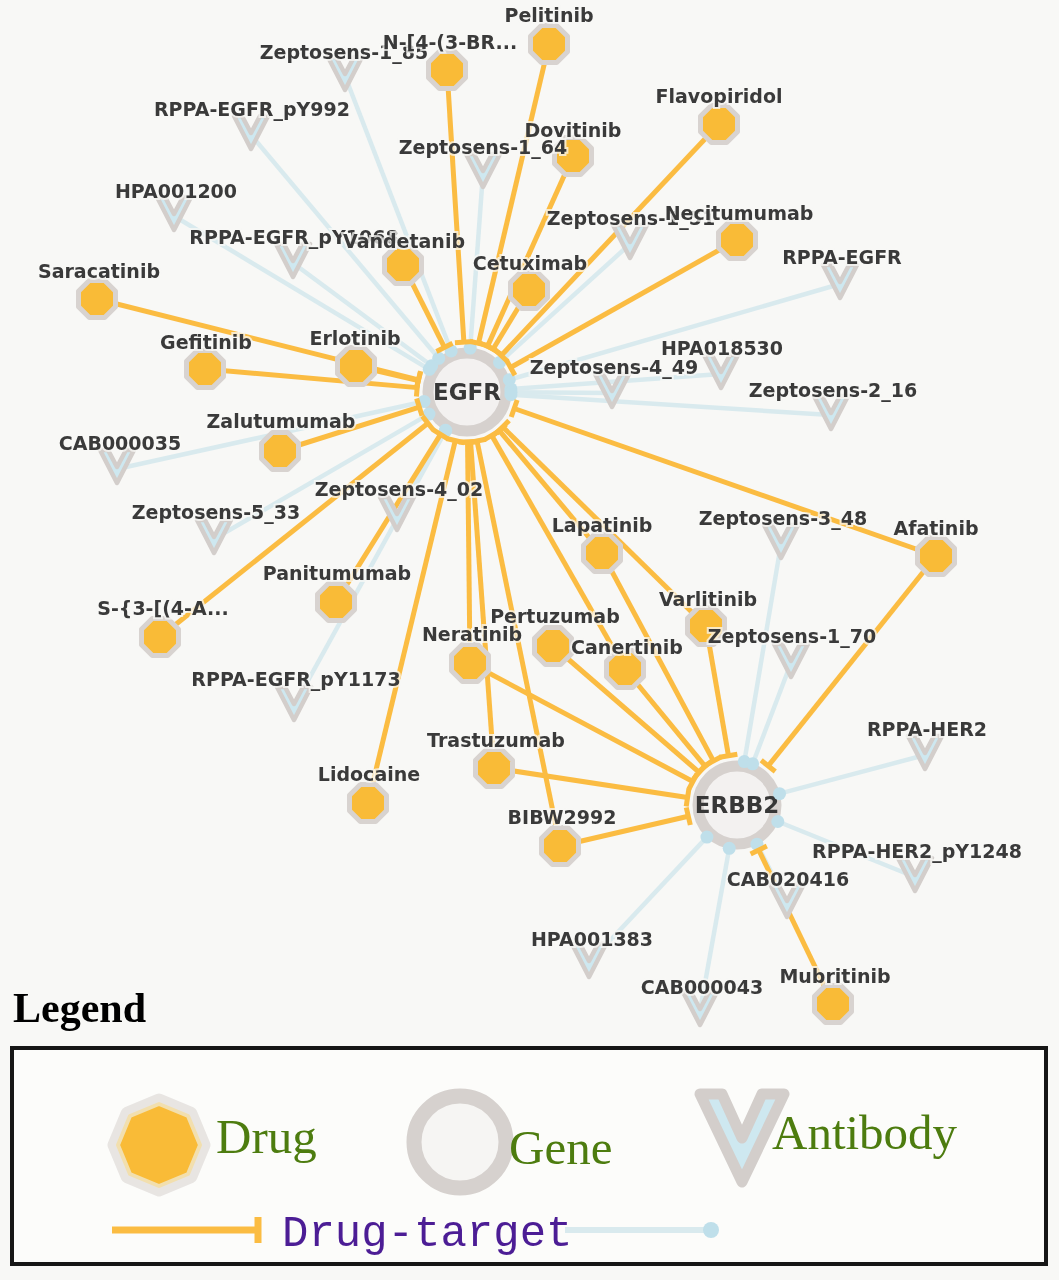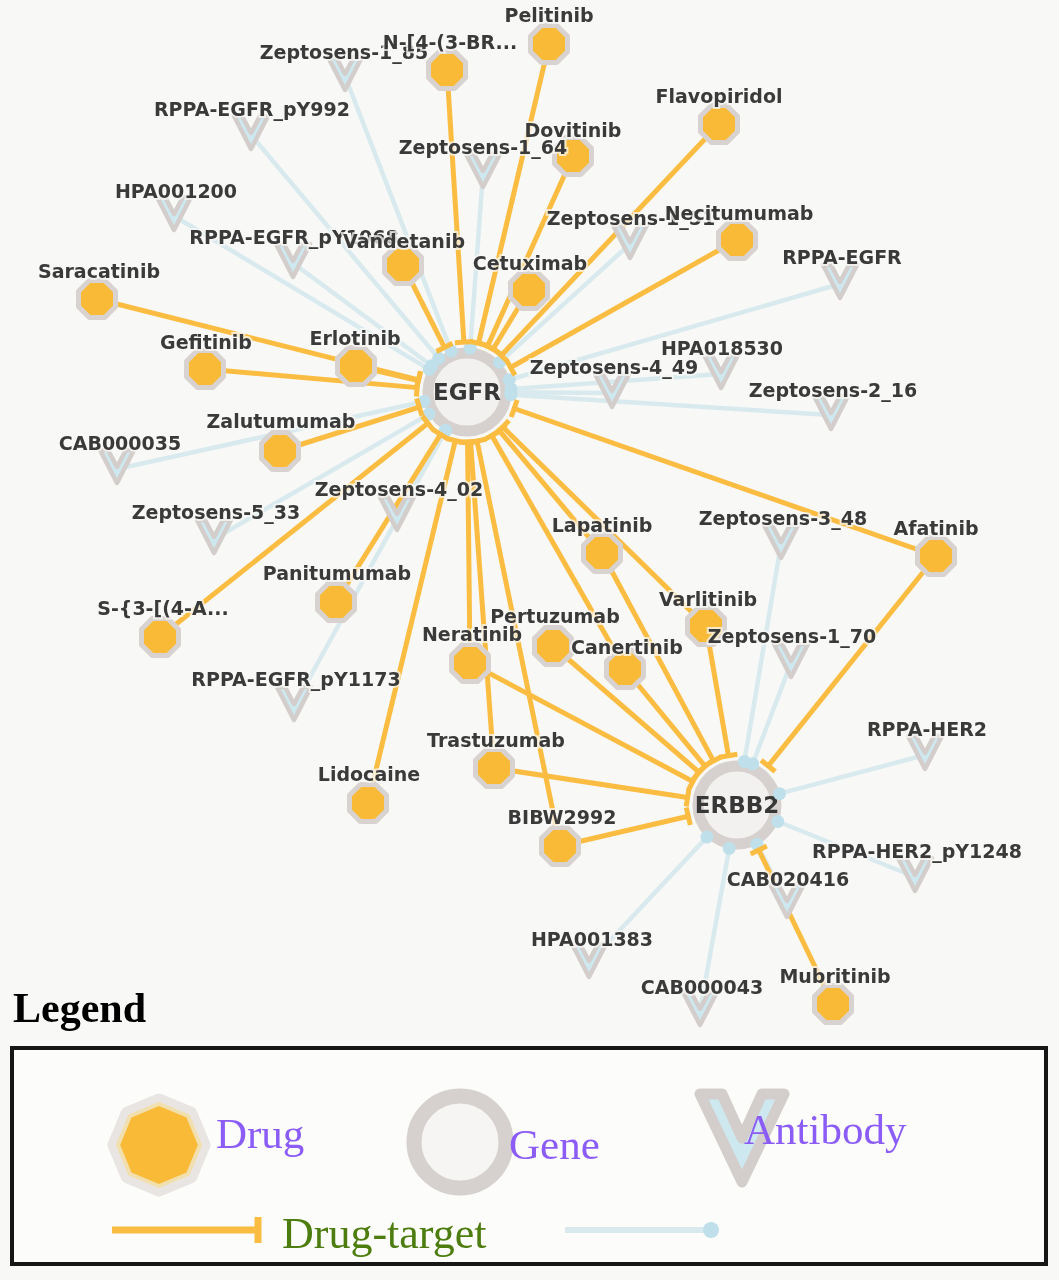--- a/index.html
+++ b/index.html
@@ -34,26 +34,26 @@
     font-weight:bold;font-size:42px;color:#000000;
   }
   .legend-box{
     position:absolute;left:10px;top:1046px;width:1030px;height:212px;
     background:var(--legend-box-bg,#fcfcfa);
     border:4px solid #161616;
   }
   .legend-item-label{
     position:absolute;
     font-family:"Liberation Serif","DejaVu Serif",serif;
-    font-size:43px;color:#8b5cf6;line-height:1;
+    font-size:49px;color:#4d7c0f;line-height:1;
   }
   .legend-edge-label{
     position:absolute;
-    font-family:Liberation Serif, serif;
-    font-size:44px;color:#4d7c0f;line-height:1;
+    font-family:Liberation Mono, monospace;
+    font-size:44px;color:#4c1d95;line-height:1;
   }
   .legend-shape{position:absolute;}
 </style>
 </head>
 <body>
 
 <div class="canvas">
 
   <svg id="network-svg" width="1059" height="1280" viewBox="0 0 1059 1280">
       <g>
@@ -365,21 +365,21 @@
     <div class="legend-item-label" style="left:202px;top:62px;">Drug</div>
 
     <svg class="legend-shape" style="left:386px;top:32px;" width="120" height="120">
       <circle cx="60" cy="60" r="46" fill="#f6f5f3" stroke="var(--gene-ring)" stroke-width="15"></circle>
     </svg>
     <div class="legend-item-label" style="left:495px;top:73px;">Gene</div>
 
     <svg class="legend-shape" style="left:668px;top:22px;" width="120" height="130">
       <polygon points="18,22 60,110 102,22 80,22 60,66 40,22" fill="var(--antibody-fill)" stroke="#d3cecb" stroke-width="11" stroke-linejoin="round"></polygon>
     </svg>
-    <div class="legend-item-label" style="left:730px;top:58px;">Antibody</div>
+    <div class="legend-item-label" style="left:758px;top:58px;">Antibody</div>
 
     <svg class="legend-shape" style="left:92px;top:162px;" width="170" height="36">
       <line x1="6" y1="18" x2="152" y2="18" stroke="var(--drug-edge-line)" stroke-width="7"></line>
       <line x1="152" y1="5" x2="152" y2="31" stroke="var(--drug-edge-line)" stroke-width="7"></line>
     </svg>
     <div class="legend-edge-label" style="left:268px;top:162px;">Drug-target</div>
 
     <svg class="legend-shape" style="left:545px;top:162px;" width="170" height="36">
       <line x1="6" y1="18" x2="148" y2="18" stroke="var(--antibody-edge-line)" stroke-width="6"></line>
       <circle cx="152" cy="18" r="8" fill="var(--antibody-marker)"></circle>

